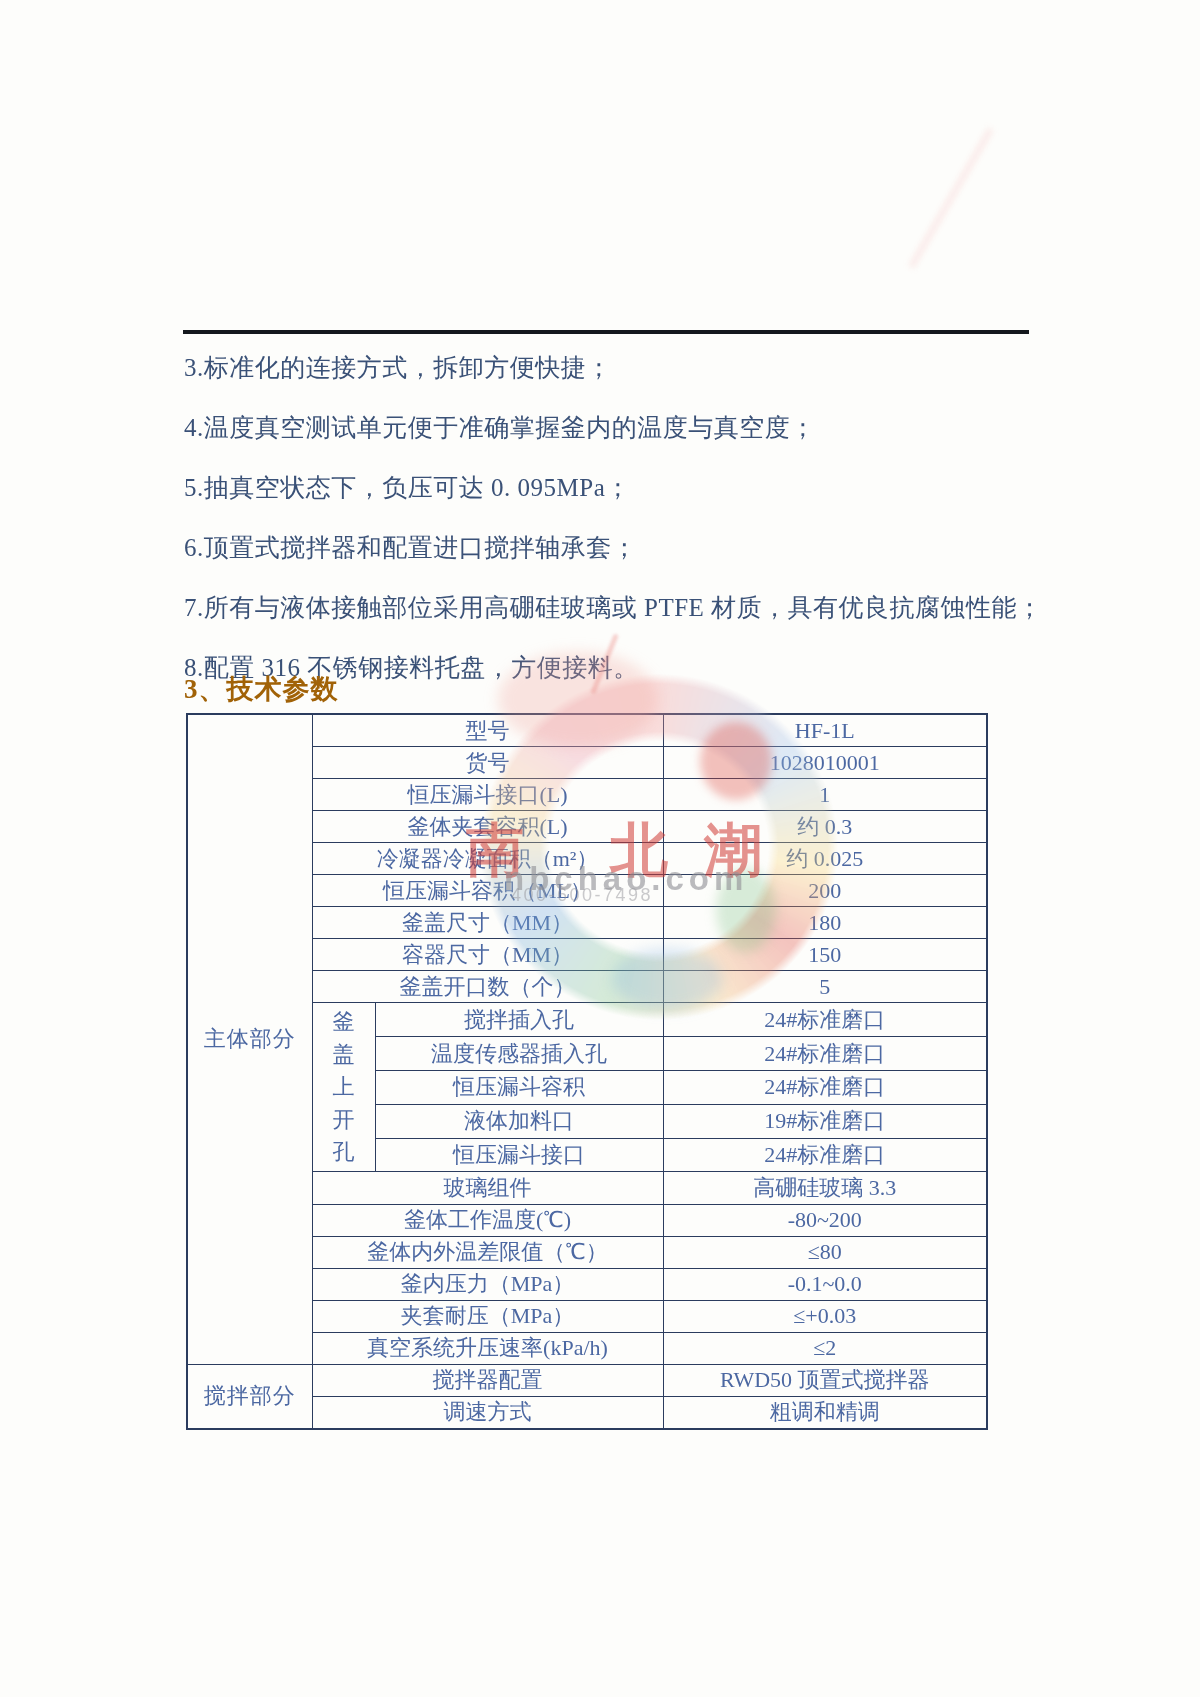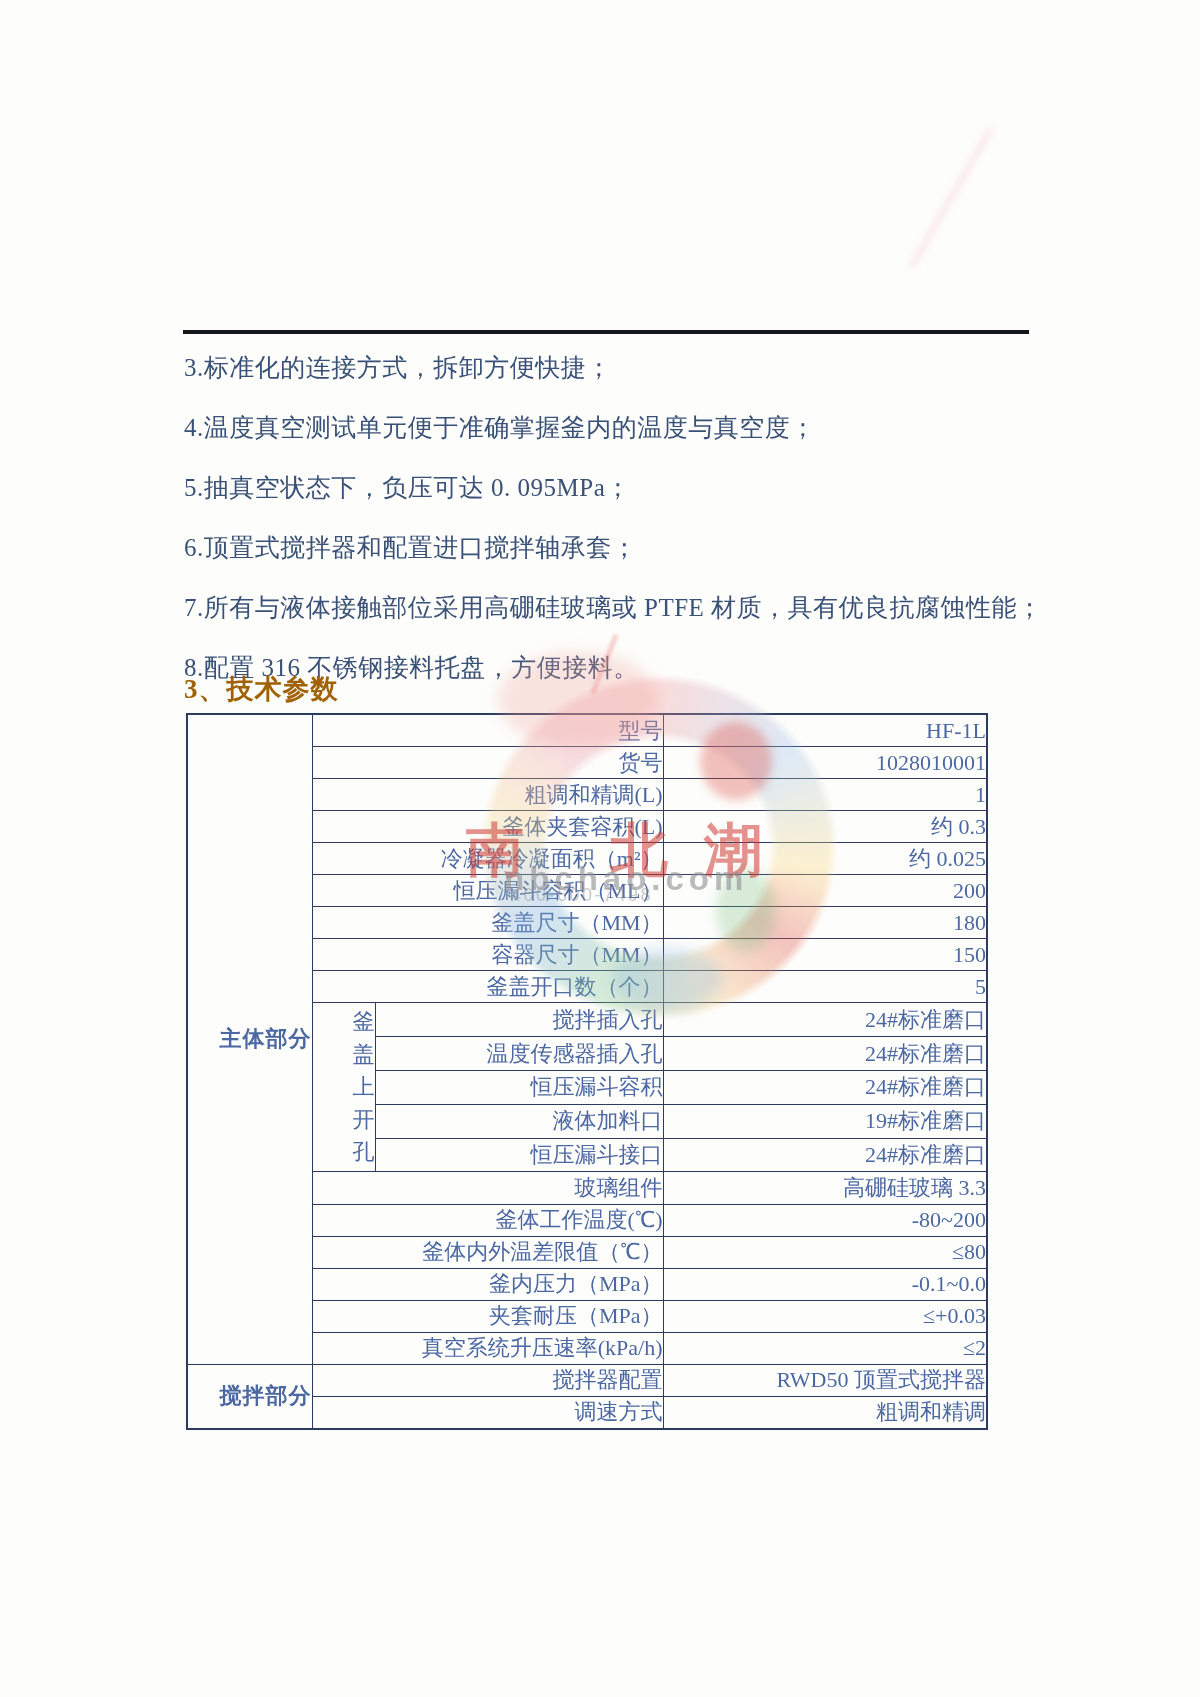--- a/index.html
+++ b/index.html
@@ -16,24 +16,24 @@
   .heading{
     position:absolute;left:184px;top:671px;margin:0;font-size:27px;font-weight:bold;
     color:#a16207;letter-spacing:1px;
   }
   .spec-table{
     position:absolute;left:186px;top:713px;width:800px;height:717px;
     border-collapse:collapse;table-layout:fixed;font-size:22px;color:#4c68a2;
     border:2px solid #2b3c5e;
   }
   .spec-table td{
-    border:1.5px solid #2b3c5e;text-align:right;vertical-align:middle;
+    border:1.5px solid #2b3c5e;text-align:center;vertical-align:middle;
     padding:0;white-space:nowrap;overflow:hidden;height:30px;
   }
-  .sec-cell{letter-spacing:1px;font-weight:bold;}
+  .sec-cell{letter-spacing:1px;}
   .lid-cell span{display:block;line-height:32.5px;font-size:22px;}
   
   .watermark{position:absolute;left:0;top:0;width:1200px;height:1697px;pointer-events:none;z-index:5;}
   .wm-ring{
     position:absolute;left:453px;top:648px;width:412px;height:398px;border-radius:50%;
     background:conic-gradient(from 0deg,
       rgba(240,150,150,.85), rgba(150,190,235,.85) 15%, rgba(250,215,120,.9) 27%,
       rgba(225,85,75,.95) 35%, rgba(245,200,110,.85) 45%, rgba(130,195,140,.9) 55%,
       rgba(120,170,225,.9) 67%, rgba(245,210,130,.85) 78%, rgba(235,150,170,.85) 88%,
       rgba(240,150,150,.85));
@@ -88,21 +88,21 @@
       <tr>
         <td rowspan="20" class="sec-cell">主体部分</td>
         <td colspan="2">型号</td>
         <td>HF-1L</td>
       </tr>
       <tr>
         <td colspan="2">货号</td>
         <td>1028010001</td>
       </tr>
       <tr>
-        <td colspan="2">粗调和精调(L)</td>
+        <td colspan="2">恒压漏斗接口(L)</td>
         <td>1</td>
       </tr>
       <tr>
         <td colspan="2">釜体夹套容积(L)</td>
         <td>约 0.3</td>
       </tr>
       <tr>
         <td colspan="2">冷凝器冷凝面积（m²）</td>
         <td>约 0.025</td>
       </tr>

